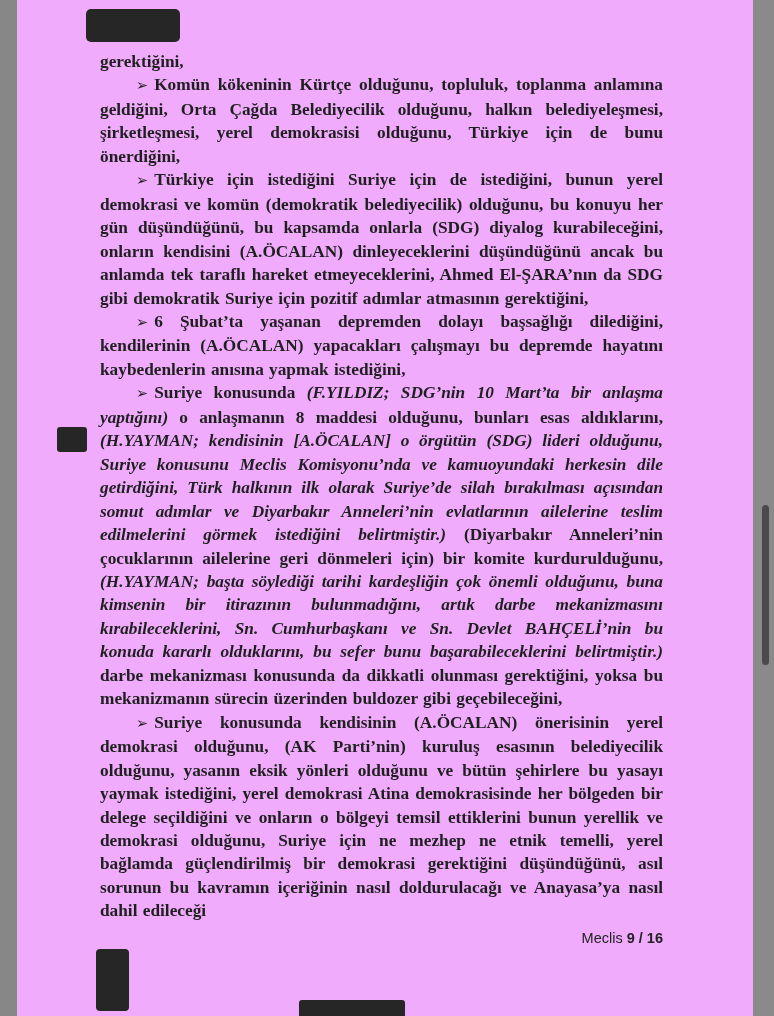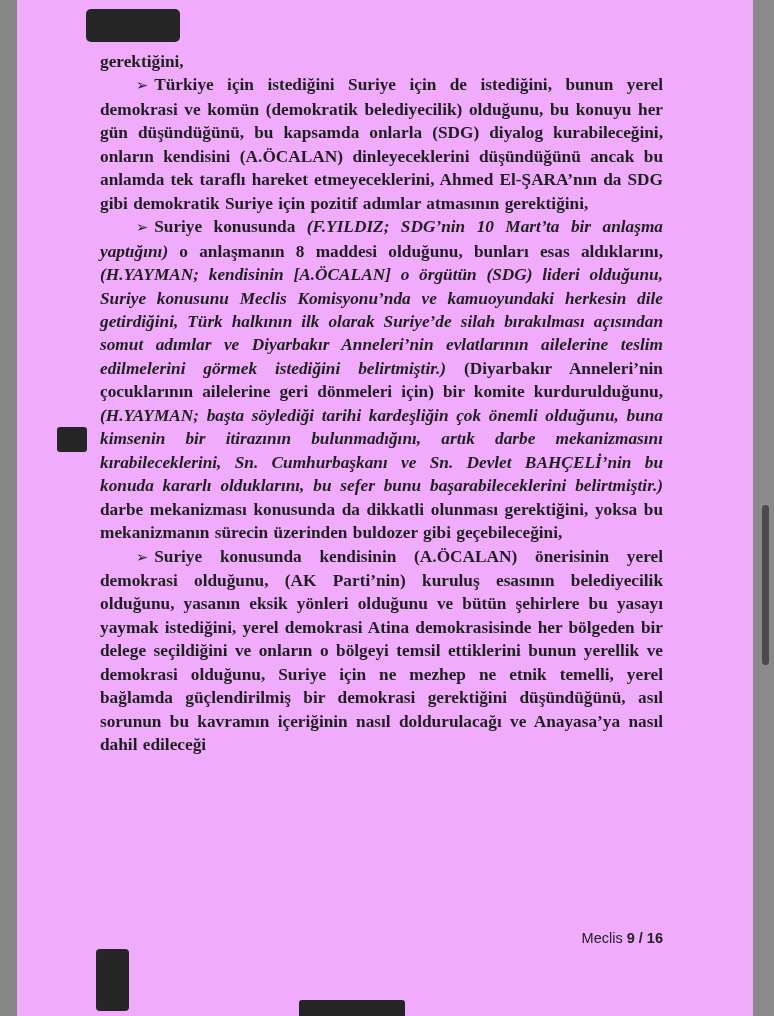--- a/index.html
+++ b/index.html
@@ -60,21 +60,23 @@
 </style>
 </head>
 <body>
 
 <div class="page">
 
   <div class="edge-left"></div>
 
   <div class="content">
       <p class="para"><span class="seg">gerektiğini,</span></p>
+      <p class="para bulleted"><span class="bullet">➢</span><span class="seg">Komün kökeninin Kürtçe olduğunu, topluluk, toplanma anlamına geldiğini, Orta Çağda Belediyecilik olduğunu, halkın belediyeleşmesi, şirketleşmesi, yerel demokrasisi olduğunu, Türkiye için de bunu önerdiğini,</span></p>
       <p class="para bulleted"><span class="bullet">➢</span><span class="seg">Türkiye için istediğini Suriye için de istediğini, bunun yerel demokrasi ve komün (demokratik belediyecilik) olduğunu, bu konuyu her gün düşündüğünü, bu kapsamda onlarla (SDG) diyalog kurabileceğini, onların kendisini (A.ÖCALAN) dinleyeceklerini düşündüğünü ancak bu anlamda tek taraflı hareket etmeyeceklerini, Ahmed El-ŞARA’nın da SDG gibi demokratik Suriye için pozitif adımlar atmasının gerektiğini,</span></p>
+      <p class="para bulleted"><span class="bullet">➢</span><span class="seg">6 Şubat’ta yaşanan depremden dolayı başsağlığı dilediğini, kendilerinin (A.ÖCALAN) yapacakları çalışmayı bu depremde hayatını kaybedenlerin anısına yapmak istediğini,</span></p>
       <p class="para bulleted"><span class="bullet">➢</span><span class="seg">Suriye konusunda </span><span class="seg bi">(F.YILDIZ; SDG’nin 10 Mart’ta bir anlaşma yaptığını) </span><span class="seg">o anlaşmanın 8 maddesi olduğunu, bunları esas aldıklarını, </span><span class="seg bi">(H.YAYMAN; kendisinin [A.ÖCALAN] o örgütün (SDG) lideri olduğunu, Suriye konusunu Meclis Komisyonu’nda ve kamuoyundaki herkesin dile getirdiğini, Türk halkının ilk olarak Suriye’de silah bırakılması açısından somut adımlar ve Diyarbakır Anneleri’nin evlatlarının ailelerine teslim edilmelerini görmek istediğini belirtmiştir.) </span><span class="seg">(Diyarbakır Anneleri’nin çocuklarının ailelerine geri dönmeleri için) bir komite kurdurulduğunu, </span><span class="seg bi">(H.YAYMAN; başta söylediği tarihi kardeşliğin çok önemli olduğunu, buna kimsenin bir itirazının bulunmadığını, artık darbe mekanizmasını kırabileceklerini, Sn. Cumhurbaşkanı ve Sn. Devlet BAHÇELİ’nin bu konuda kararlı olduklarını, bu sefer bunu başarabileceklerini belirtmiştir.) </span><span class="seg">darbe mekanizması konusunda da dikkatli olunması gerektiğini, yoksa bu mekanizmanın sürecin üzerinden buldozer gibi geçebileceğini,</span></p>
       <p class="para bulleted"><span class="bullet">➢</span><span class="seg">Suriye konusunda kendisinin (A.ÖCALAN) önerisinin yerel demokrasi olduğunu, (AK Parti’nin) kuruluş esasının belediyecilik olduğunu, yasanın eksik yönleri olduğunu ve bütün şehirlere bu yasayı yaymak istediğini, yerel demokrasi Atina demokrasisinde her bölgeden bir delege seçildiğini ve onların o bölgeyi temsil ettiklerini bunun yerellik ve demokrasi olduğunu, Suriye için ne mezhep ne etnik temelli, yerel bağlamda güçlendirilmiş bir demokrasi gerektiğini düşündüğünü, asıl sorunun bu kavramın içeriğinin nasıl doldurulacağı ve Anayasa’ya nasıl dahil edileceği</span></p>
     </div>
 
   <div class="footer">
     <span>Meclis</span>
     <span class="num">9 / 16</span>
   </div>
 
   <div class="redaction r1"></div>

